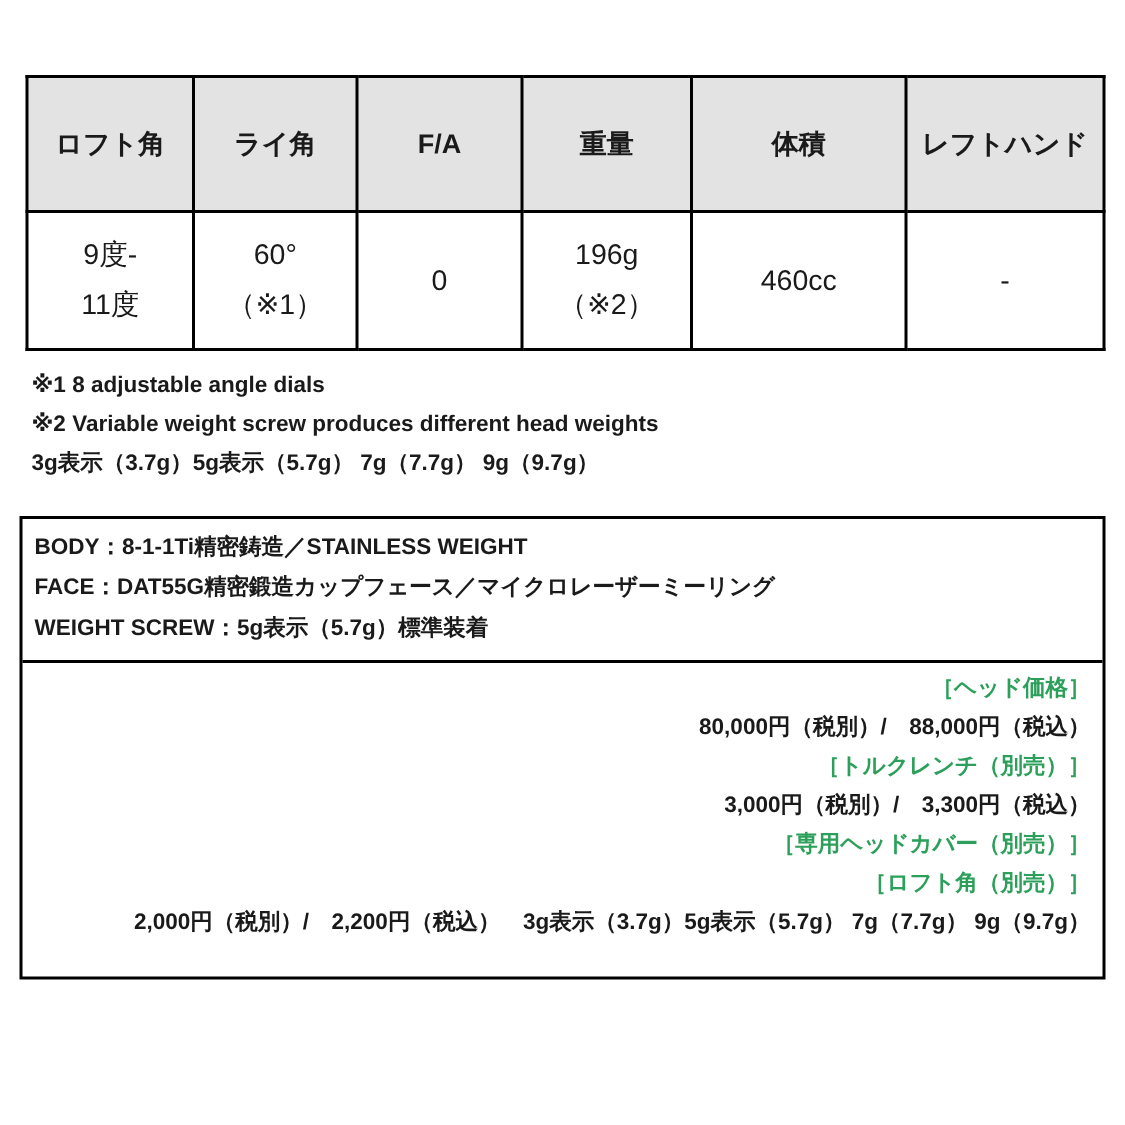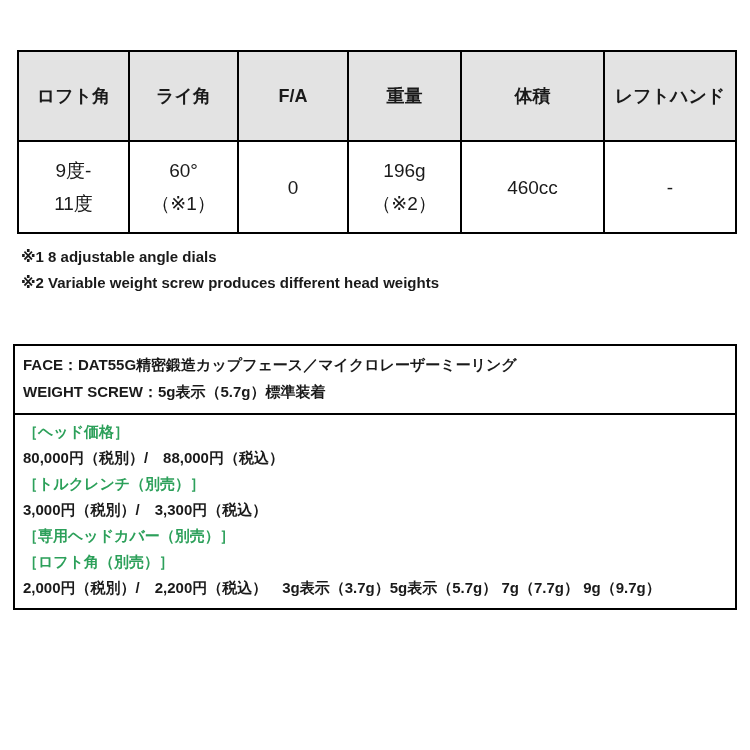--- a/index.html
+++ b/index.html
@@ -51,21 +51,21 @@
   .detail-box {
     position: absolute; left: 13px; top: 344px; width: 724px;
     border: 2px solid var(--border-color);
     background: #ffffff;
   }
   .box-section {
     padding: 5px 8px 8px 8px;
     font-size: 15px; font-weight: bold; line-height: 27px;
   }
   .box-section.materials { border-bottom: 2px solid var(--border-color); }
-  .box-section.pricing { line-height: 26px; padding: 4px 8px 7px 8px; }
+  .box-section.pricing { line-height: 26px; padding: 4px 8px 23px 8px; text-align: right; }
   .label-green { color: var(--accent-green); }
   .detail-line { color: var(--text-color); }
 </style>
 </head>
 <body>
 
 <div class="page">
 
   <table class="spec-table">
     <colgroup>
@@ -97,25 +97,27 @@
 （※2）</td>
         <td>460cc</td>
         <td>-</td>
       </tr>
     </tbody>
   </table>
 
   <div class="notes">
     <div>※1  8 adjustable angle dials</div>
     <div>※2 Variable weight screw produces different head weights</div>
+    <div>3g表示（3.7g）5g表示（5.7g） 7g（7.7g） 9g（9.7g）</div>
   </div>
 
   <div class="detail-box">
 
     <div class="box-section materials">
+      <div class="detail-line">BODY：8-1-1Ti精密鋳造／STAINLESS WEIGHT</div>
       <div class="detail-line">FACE：DAT55G精密鍛造カップフェース／マイクロレーザーミーリング</div>
       <div class="detail-line">WEIGHT SCREW：5g表示（5.7g）標準装着</div>
     </div>
 
     <div class="box-section pricing">
       <div class="label-green">［ヘッド価格］</div>
       <div class="detail-line">80,000円（税別）/　88,000円（税込）</div>
       <div class="label-green">［トルクレンチ（別売）］</div>
       <div class="detail-line">3,000円（税別）/　3,300円（税込）</div>
       <div class="label-green">［専用ヘッドカバー（別売）］</div>

